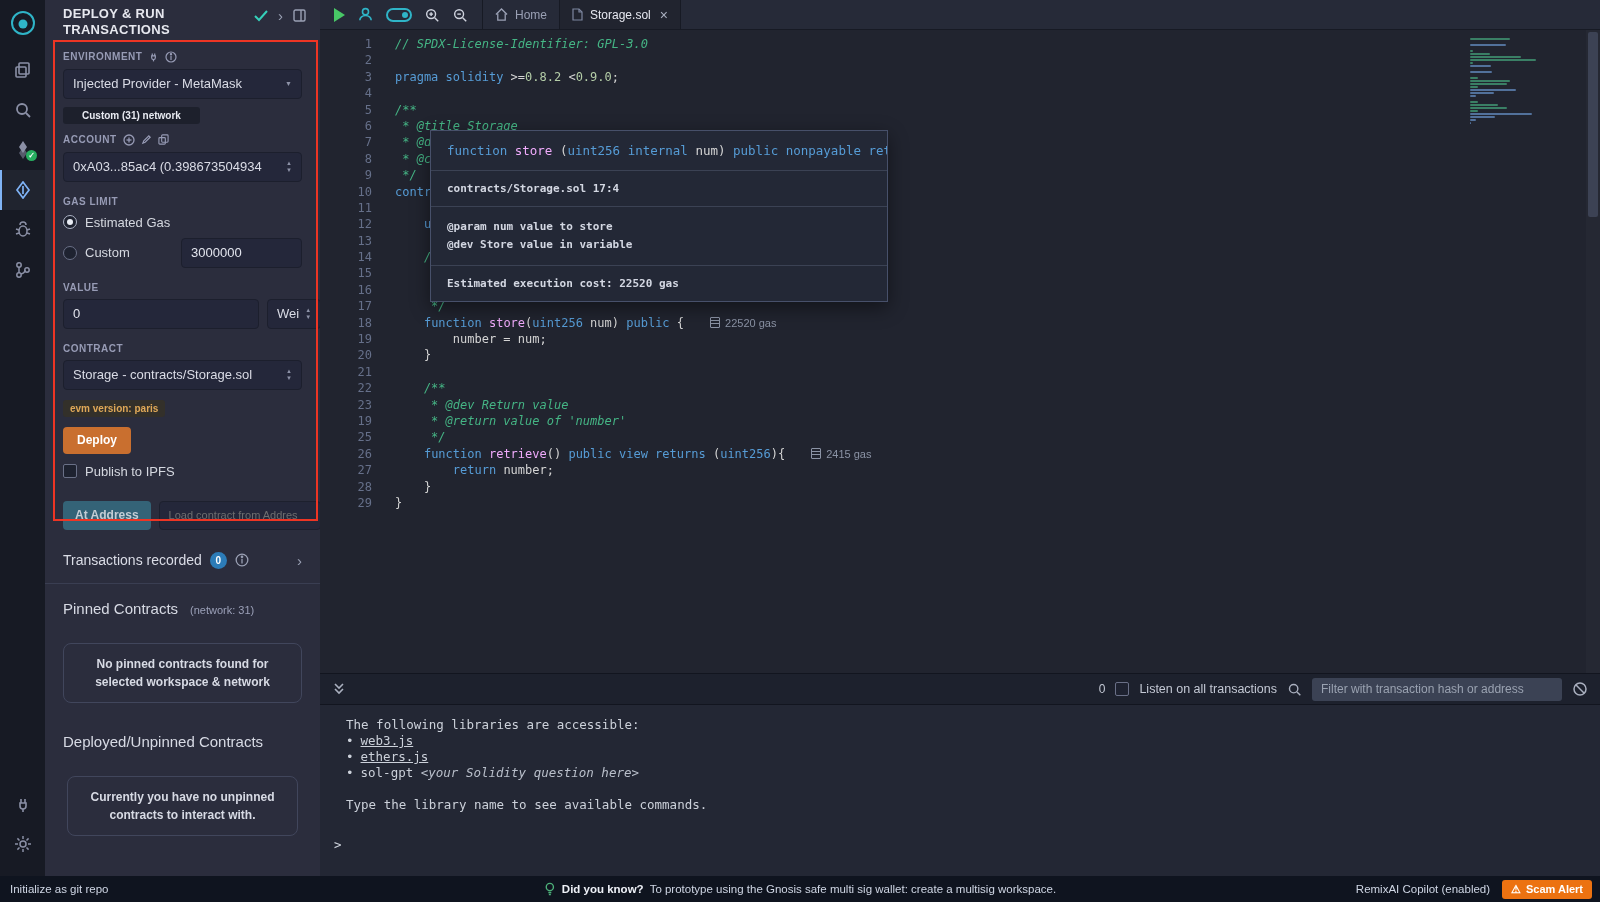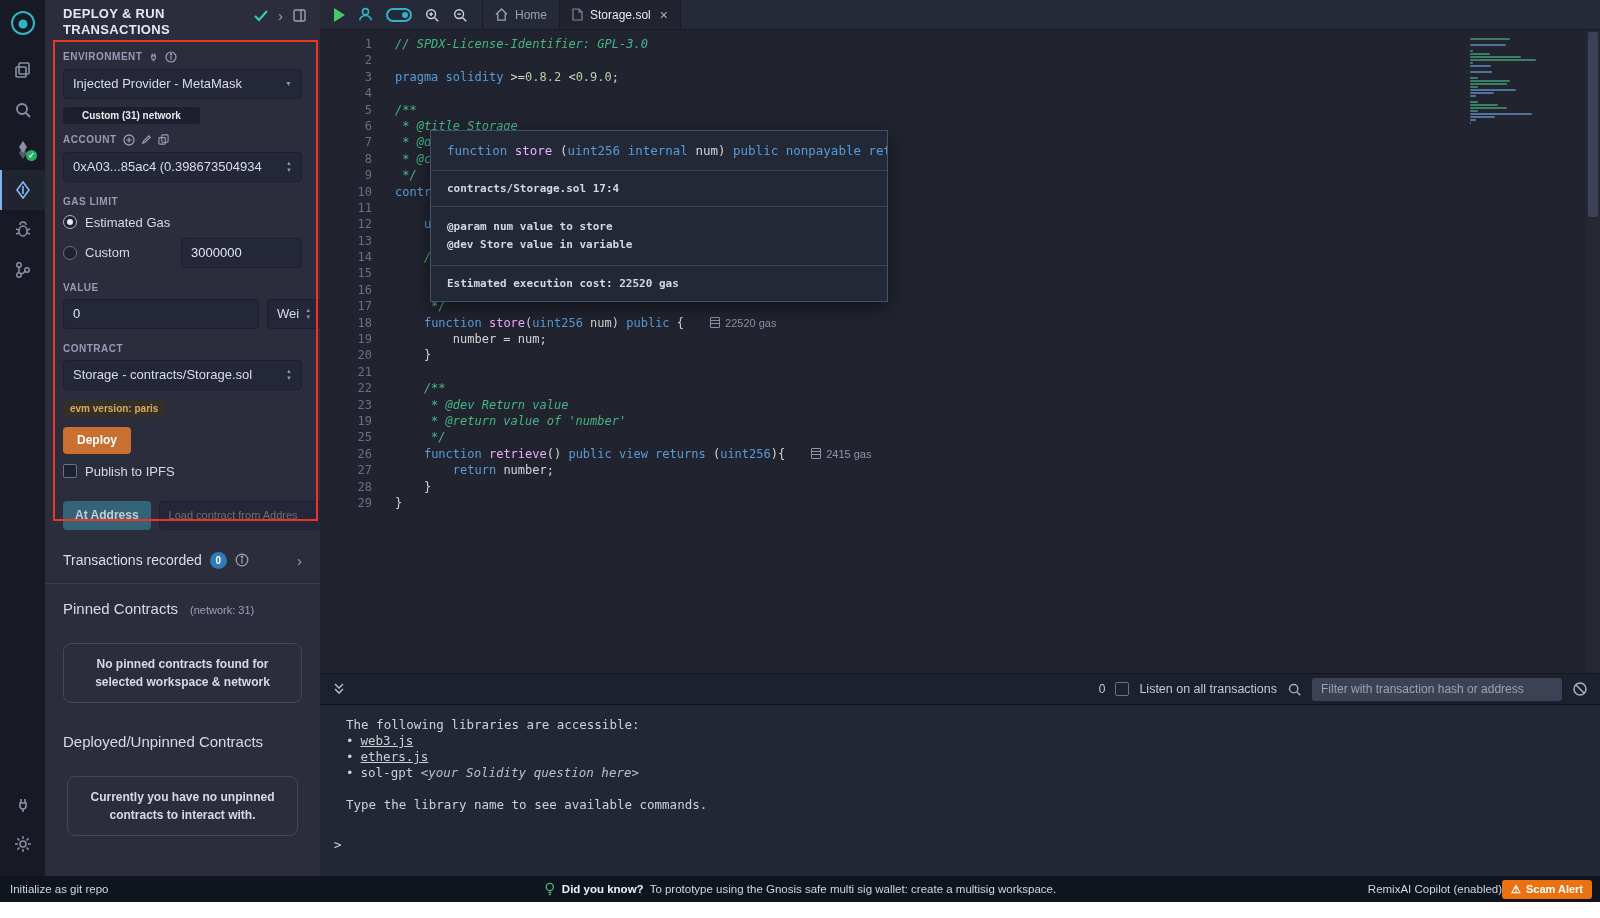--- a/index.html
+++ b/index.html
@@ -95,21 +95,21 @@
 .tm-p{color:#ccd1da}
 .tm-link{color:#ccd1da;text-decoration:underline;cursor:pointer}
 .tm-it{color:#b9bfca;font-style:italic}
 .term-prompt{margin-top:24px;line-height:16px;color:#cfd4dd}
 
 
 .statusbar{position:absolute;top:876px;left:0;width:1600px;height:26px;background:#0f141f;display:flex;align-items:center;font-size:11.5px;color:#cfd6e4;z-index:4}
 .sb-left{padding-left:10px}
 .sb-center{position:absolute;left:50%;transform:translateX(-50%);display:flex;align-items:center;gap:6px;white-space:nowrap}
 .sb-center b{color:#eef1f7}
-.sb-right{margin-left:auto;display:flex;align-items:center;padding-right:8px}
+.sb-right{margin-left:auto;display:flex;align-items:center;gap:12px;padding-right:8px}
 .scam{background:#ec7211;color:#fff;font-weight:bold;font-size:11px;border-radius:3px;padding:3px 9px;display:flex;align-items:center;gap:5px;cursor:pointer}
 .bottom-strip{position:absolute;top:902px;left:0;width:1600px;height:16px;background:#ffffff}
 .mt6{margin-top:6px}.mt8{margin-top:8px}.mt10{margin-top:10px}.mt14{margin-top:14px}
 </style>
 </head>
 <body>
 
 <div class="app">
 
   <aside class="iconbar">

